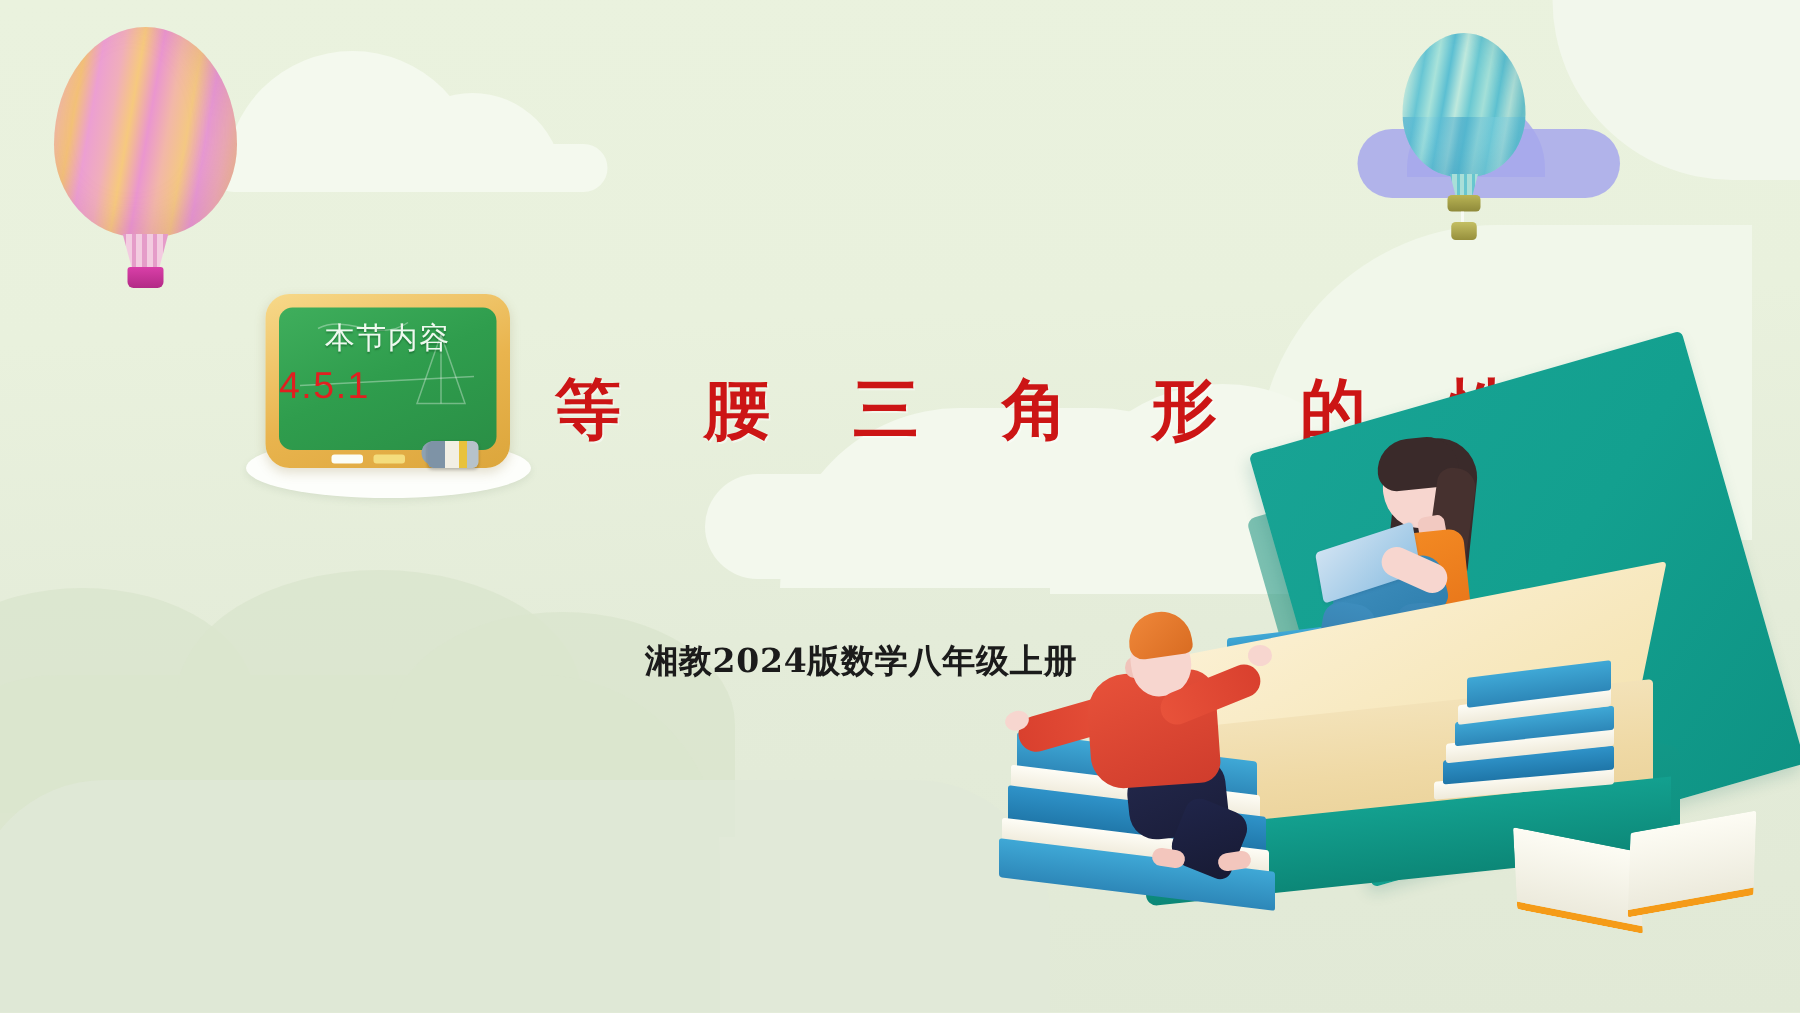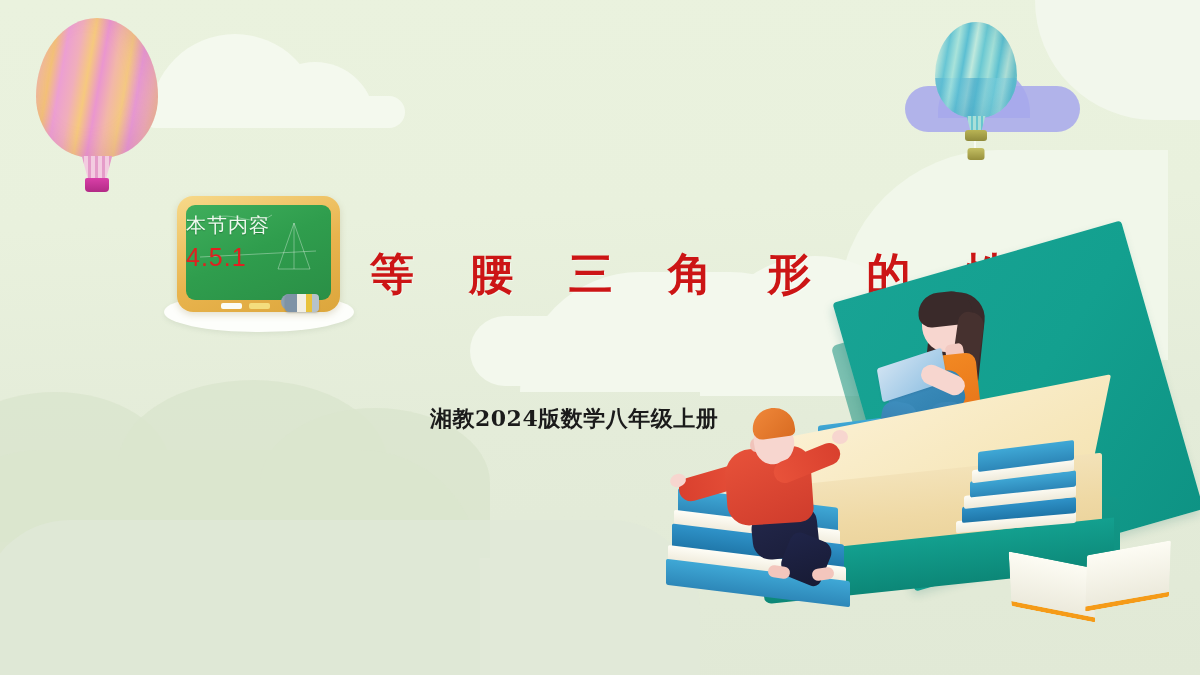--- a/index.html
+++ b/index.html
@@ -151,20 +151,21 @@
   .bb-surface {
     position:relative;
     width:100%; height:100%;
     background:linear-gradient(155deg,#3fae5c 0%,#2f9d4d 48%,#2a8f46 100%);
     border-radius:9px;
     overflow:hidden;
   }
   .bb-doodle { position:absolute; stroke:rgba(255,255,255,.34); fill:none; stroke-width:1; }
   .bb-title {
     position:absolute; left:0; right:0; top:10px;
+    text-align:center;
     color:#eef9ef;
     font-family:"DejaVu Sans","Liberation Sans",sans-serif;
     font-size:20px; line-height:1; letter-spacing:1px;
     text-shadow:0 1px 1px rgba(0,60,20,.35);
   }
   .bb-num {
     position:absolute; left:0; right:0; top:40px;
     text-align:left;
     color:#e02020;
     font-family:"Liberation Sans",sans-serif;
@@ -187,21 +188,21 @@
     color:#cc1515;
     font-family:"DejaVu Sans","Liberation Sans",sans-serif;
     font-weight:bold;
     font-size:44px;
     letter-spacing:20px;
     line-height:1;
     white-space:nowrap;
     text-shadow:1px 1px 0 rgba(255,255,255,.45);
   }
   #sub-title {
-    position:absolute; left:430px; top:407px;
+    position:absolute; left:430px; top:430px;
     color:#1b1b1b;
     font-family:"DejaVu Serif","Liberation Serif",serif;
     font-weight:bold;
     font-size:22px;
     letter-spacing:.5px;
     line-height:1;
     white-space:nowrap;
   }
 
   

